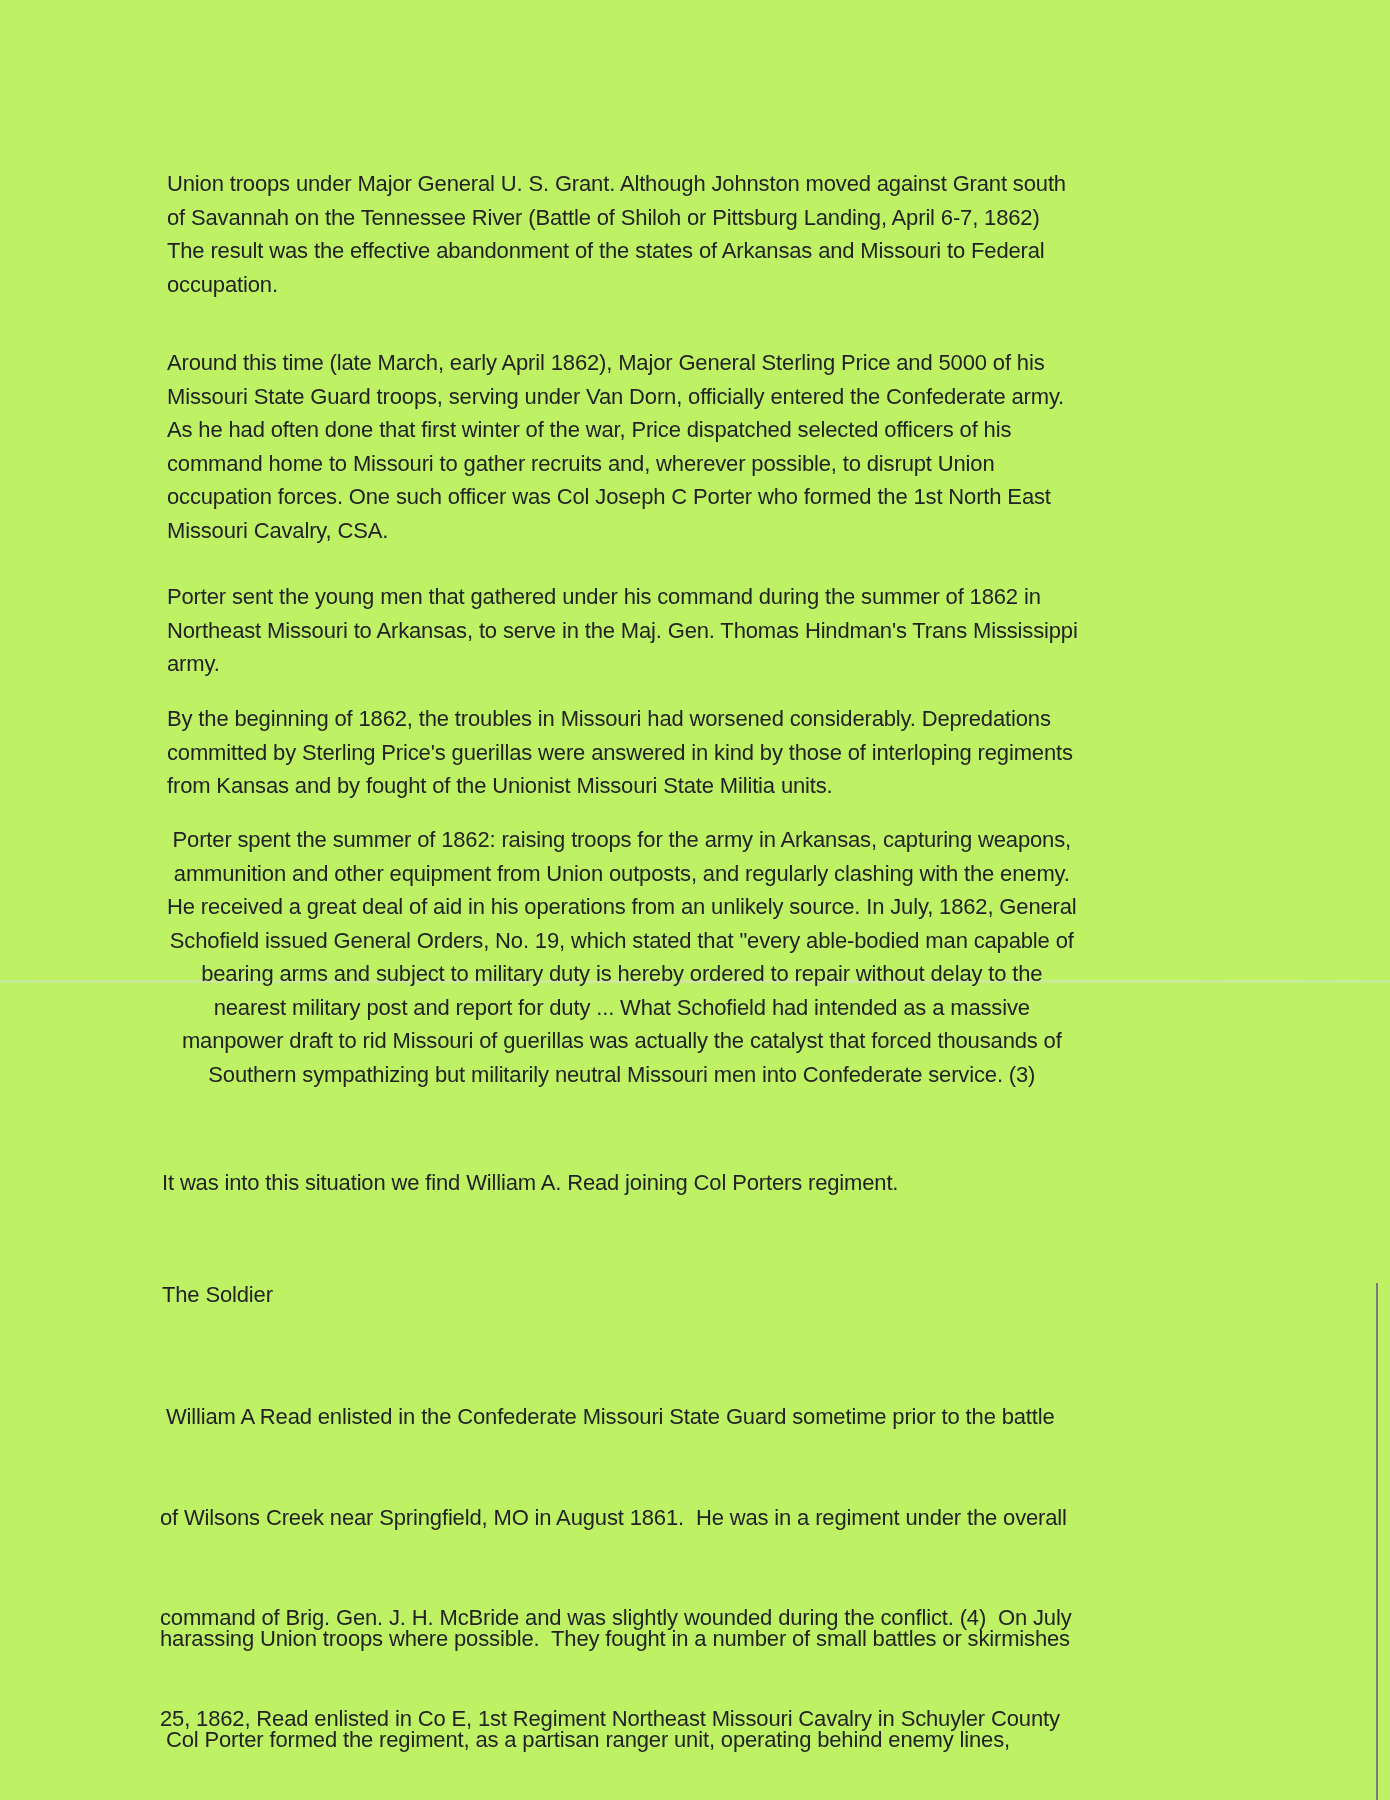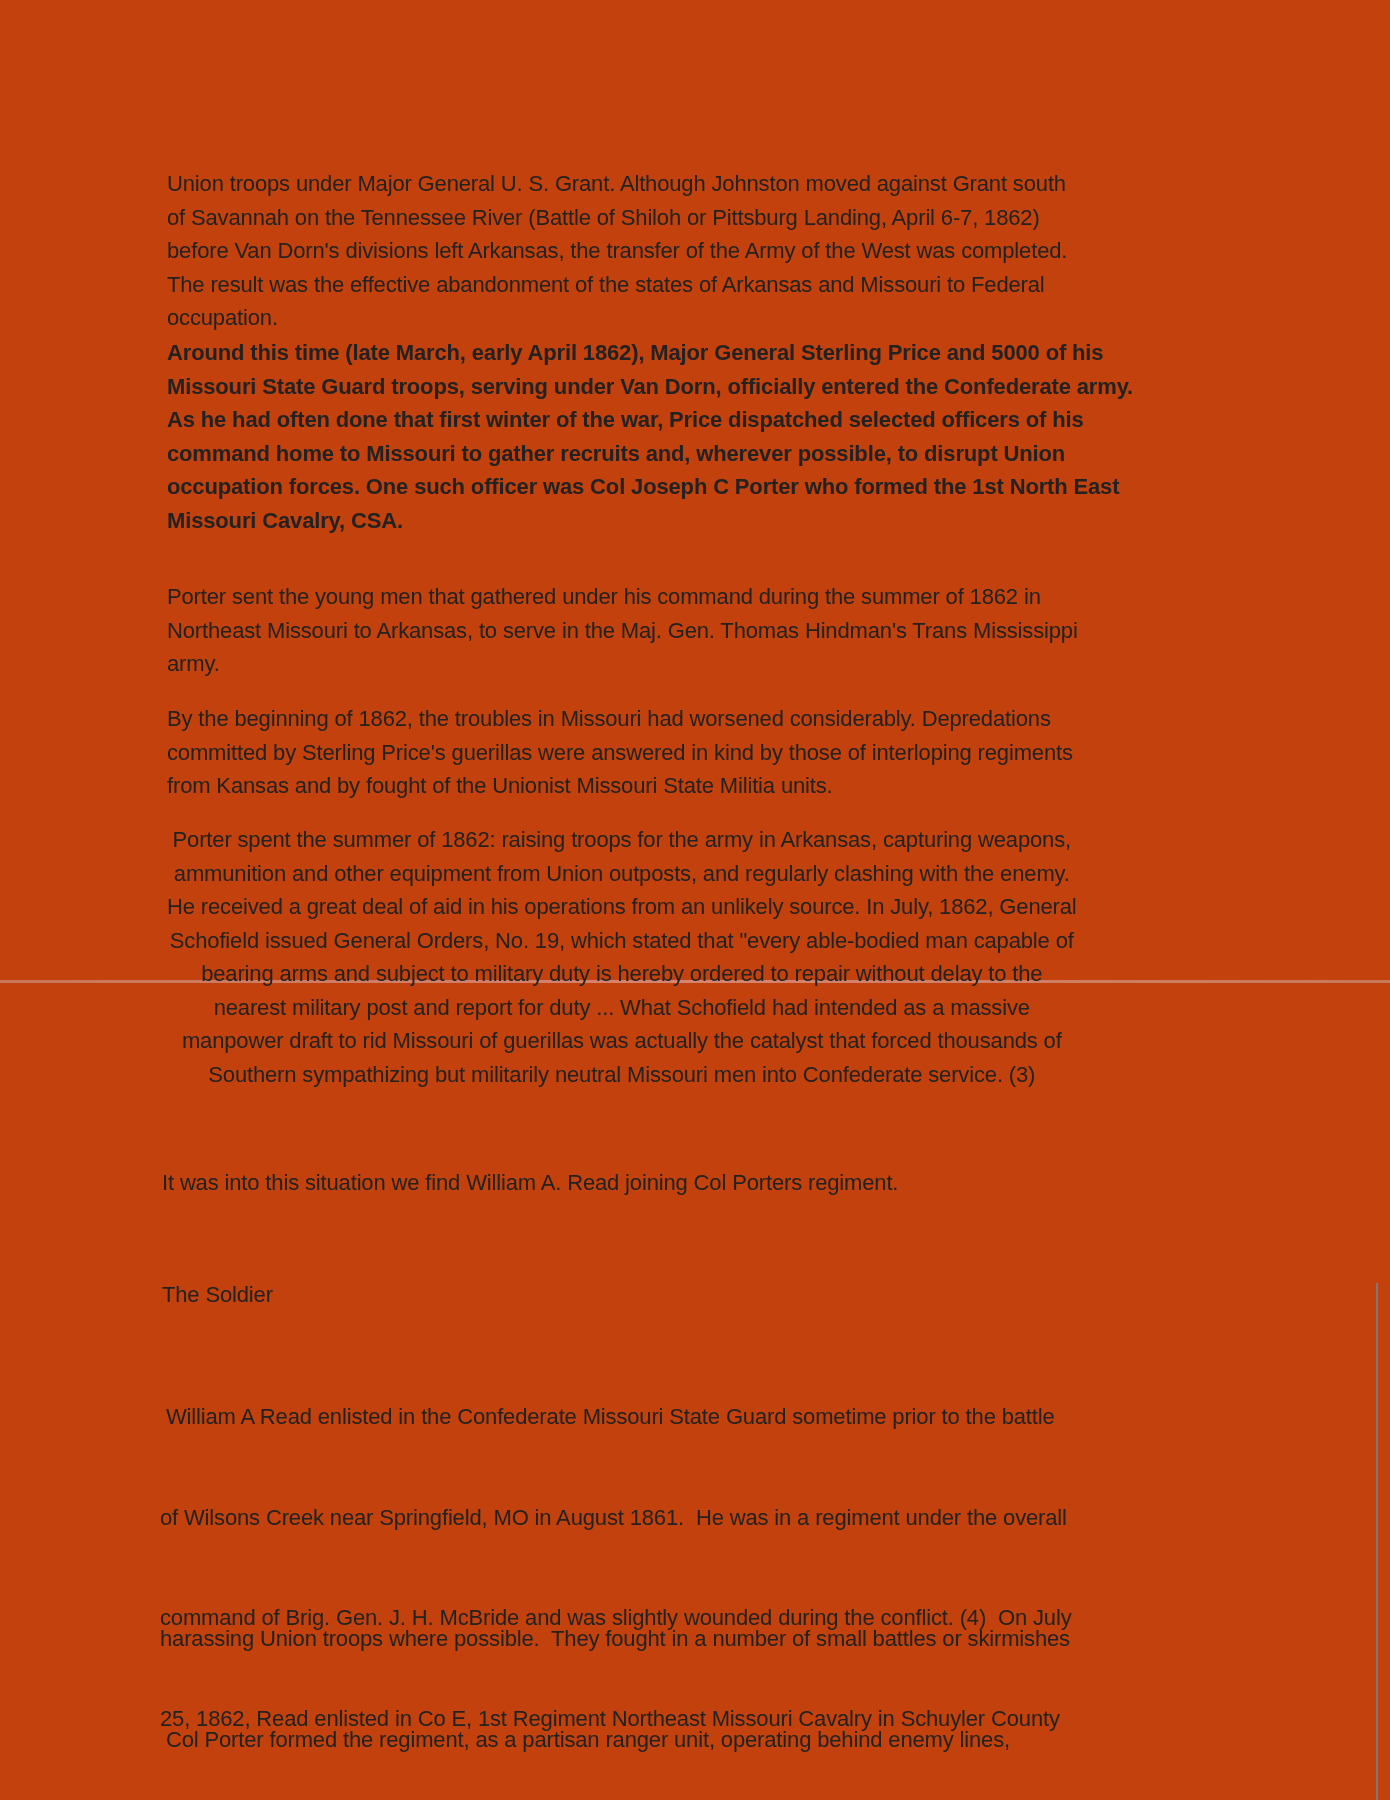--- a/index.html
+++ b/index.html
@@ -1,38 +1,37 @@
 <!DOCTYPE html>
 <html><head>
 <meta charset="utf-8">
 <style>
   html, body { margin: 0; padding: 0; background: #ffffff; }
   body { width: 1390px; height: 1800px; position: relative; overflow: hidden; }
-  .page { position: absolute; left: 0; top: 0; width: 1390px; height: 1800px; background: #c2410c; }
+  .page { position: absolute; left: 0; top: 0; width: 1390px; height: 1800px; background: #bef264; }
   .para { position: absolute; left: 167px; font-family: "Liberation Sans", sans-serif; font-size: 22px; line-height: 33.5px; color: #222222; white-space: nowrap; letter-spacing: -0.15px; }
   .para .line { display: block; }
   .scanline { position: absolute; left: 0; width: 1390px; height: 3px; top: 980px; background: linear-gradient(90deg, rgba(210,220,240,0.35), rgba(235,215,235,0.45), rgba(210,225,240,0.35)); }
   .edge-line { position: absolute; left: 1376px; top: 1283px; width: 2px; height: 517px; background: #7a7a7a; }
 </style>
 </head>
 <body>
 
 <div class="page">
   <div class="scanline"></div>
   <div class="edge-line"></div>
 
   <div class="para" style="top:167px;">
     <span class="line">Union troops under Major General U. S. Grant.  Although Johnston moved against Grant south</span>
     <span class="line">of Savannah on the Tennessee River (Battle of Shiloh or Pittsburg Landing, April 6-7, 1862)</span>
-    <span class="line">before Van Dorn's divisions left Arkansas, the transfer of the Army of the West was completed.</span>
     <span class="line">The result was the effective abandonment of the states of Arkansas and Missouri to Federal</span>
     <span class="line">occupation.</span>
   </div>
 
-  <div class="para" style="top:336px;font-weight:bold;">
+  <div class="para" style="top:346px;">
     <span class="line">Around this time (late March, early April 1862), Major General Sterling Price and 5000 of his</span>
     <span class="line">Missouri State Guard troops, serving under Van Dorn, officially entered the Confederate army.</span>
     <span class="line">As he had often done that first winter of the war, Price dispatched selected officers of his</span>
     <span class="line">command home to Missouri to gather recruits and, wherever possible, to disrupt Union</span>
     <span class="line">occupation forces. One such officer was Col Joseph C Porter who formed the 1st North East</span>
     <span class="line">Missouri Cavalry, CSA.</span>
   </div>
 
   <div class="para" style="top:580px;">
     <span class="line">Porter sent the young men that gathered under his command during the summer of 1862 in</span>

